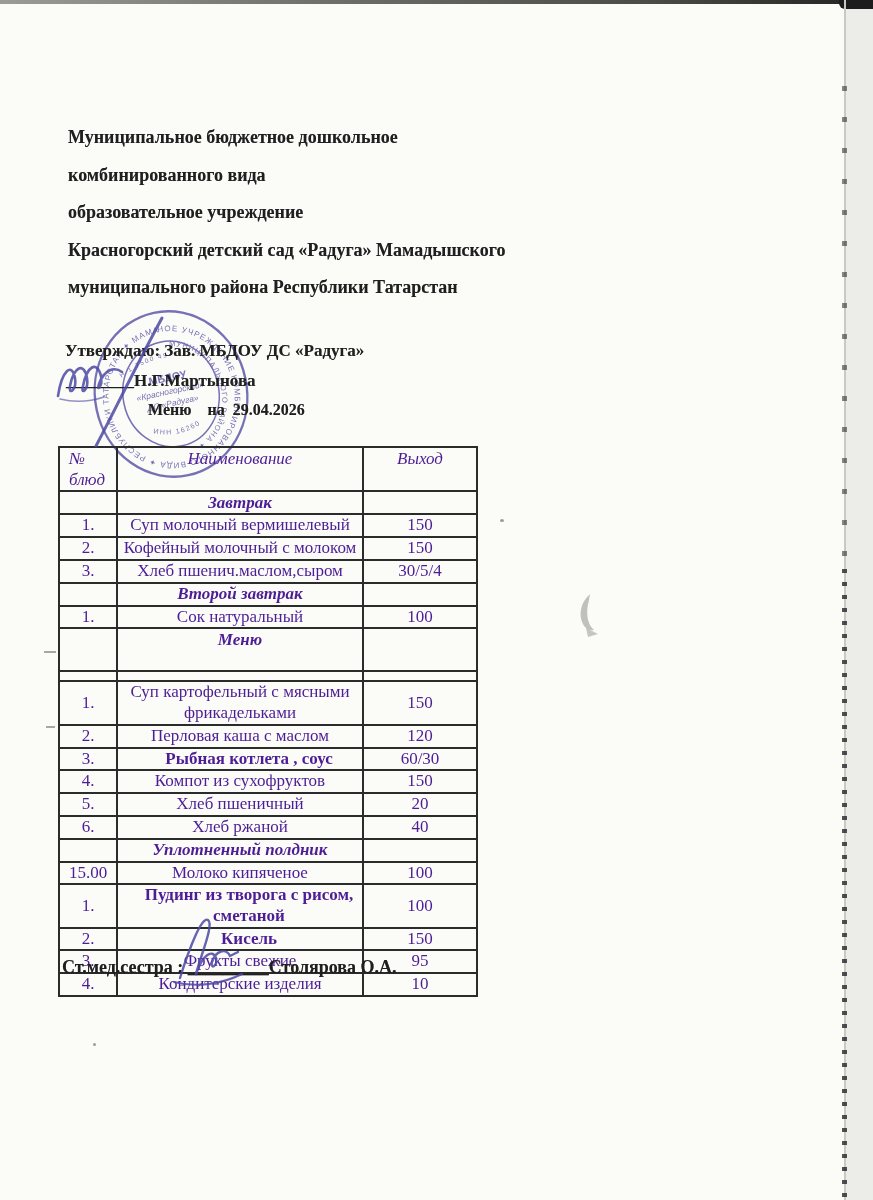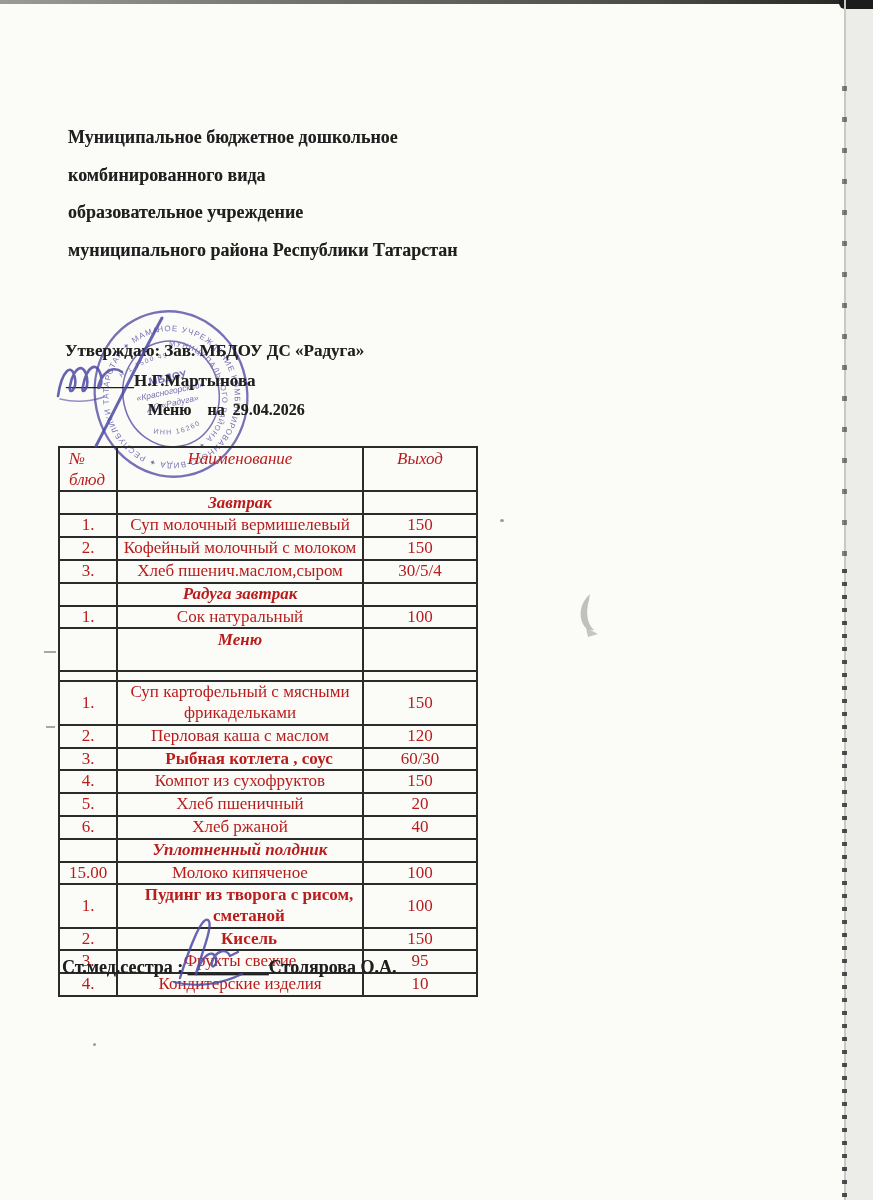--- a/index.html
+++ b/index.html
@@ -35,21 +35,21 @@
   .stamp text{font-family:"Liberation Sans","DejaVu Sans",sans-serif;}
 
   .sig{position:absolute;z-index:4;}
   .sig1{left:52px;top:300px;}
   .sig2{left:168px;top:908px;}
 
   
   table.menu{
     position:absolute;left:58px;top:446px;width:418px;z-index:3;
     border-collapse:collapse;table-layout:fixed;
-    font-size:17px;color:#b91c1c;border-radius:29px;
+    font-size:17px;color:#4c1d95;border-radius:29px;
   }
   table.menu td{border:2px solid #2b2b2b;padding:0 4px;vertical-align:middle;line-height:1.22;}
   table.menu col.c1{width:58px;} table.menu col.c2{width:246px;} table.menu col.c3{width:114px;}
   table.menu .hdr td{vertical-align:top;font-style:italic;height:33px;padding-top:1px;}
   table.menu .hdr td:first-child{text-align:left;padding-left:9px;}
   table.menu .hdr td{text-align:center;}
   table.menu td.c1c{text-align:center;}
   table.menu td.c2c{text-align:center;}
   table.menu td.c2l{text-align:center;padding-left:22px;font-weight:bold;}
   table.menu td.c3c{text-align:center;}
@@ -79,20 +79,21 @@
 
 <svg class="sig" style="left:570px;top:590px;z-index:2;" width="46" height="56" viewBox="0 0 46 56">
   <path d="M20,4 C11,12 8,24 13,34 C15,38 19,41 24,40 C18,35 15,24 19,10 Z" fill="#8f8f8c" opacity="0.55"></path>
   <path d="M16,38 L28,44 L18,47 Z" fill="#8f8f8c" opacity="0.5"></path>
 </svg>
 
 <div class="org-block ink">
   <div>Муниципальное бюджетное дошкольное</div>
   <div>комбинированного вида</div>
   <div>образовательное учреждение</div>
+  <div>Красногорский детский сад «Радуга» Мамадышского</div>
   <div>муниципального района Республики Татарстан</div>
 </div>
 
 <svg class="stamp" width="178" height="186" viewBox="0 0 178 186">
   <g transform="rotate(-12 87 92)" opacity="0.8">
     <ellipse cx="87" cy="92" rx="76" ry="83" fill="none" stroke="#564fa5" stroke-width="2.4"></ellipse>
     <ellipse cx="87" cy="92" rx="48" ry="53" fill="none" stroke="#564fa5" stroke-width="1.5"></ellipse>
     <path id="ring1p" d="M87,29 a63,66 0 1,1 -0.12,0" fill="none"></path>
     <path id="ring2p" d="M87,44 a50,53 0 1,1 -0.12,0" fill="none"></path>
     <path id="numsp" d="M42,66 Q 87,44 132,66" fill="none"></path>
@@ -157,21 +158,21 @@
         <td class="c2c">Кофейный  молочный с молоком</td>
         <td class="c3c">150</td>
       </tr>
       <tr class="item">
         <td class="c1c">3.</td>
         <td class="c2c">Хлеб пшенич.маслом,сыром</td>
         <td class="c3c">30/5/4</td>
       </tr>
       <tr class="section">
         <td></td>
-        <td>Радуга завтрак</td>
+        <td>Второй завтрак</td>
         <td></td>
       </tr>
       <tr class="item">
         <td class="c1c">1.</td>
         <td class="c2c">Сок натуральный</td>
         <td class="c3c">100</td>
       </tr>
       <tr class="section tall">
         <td></td>
         <td>Меню</td>

